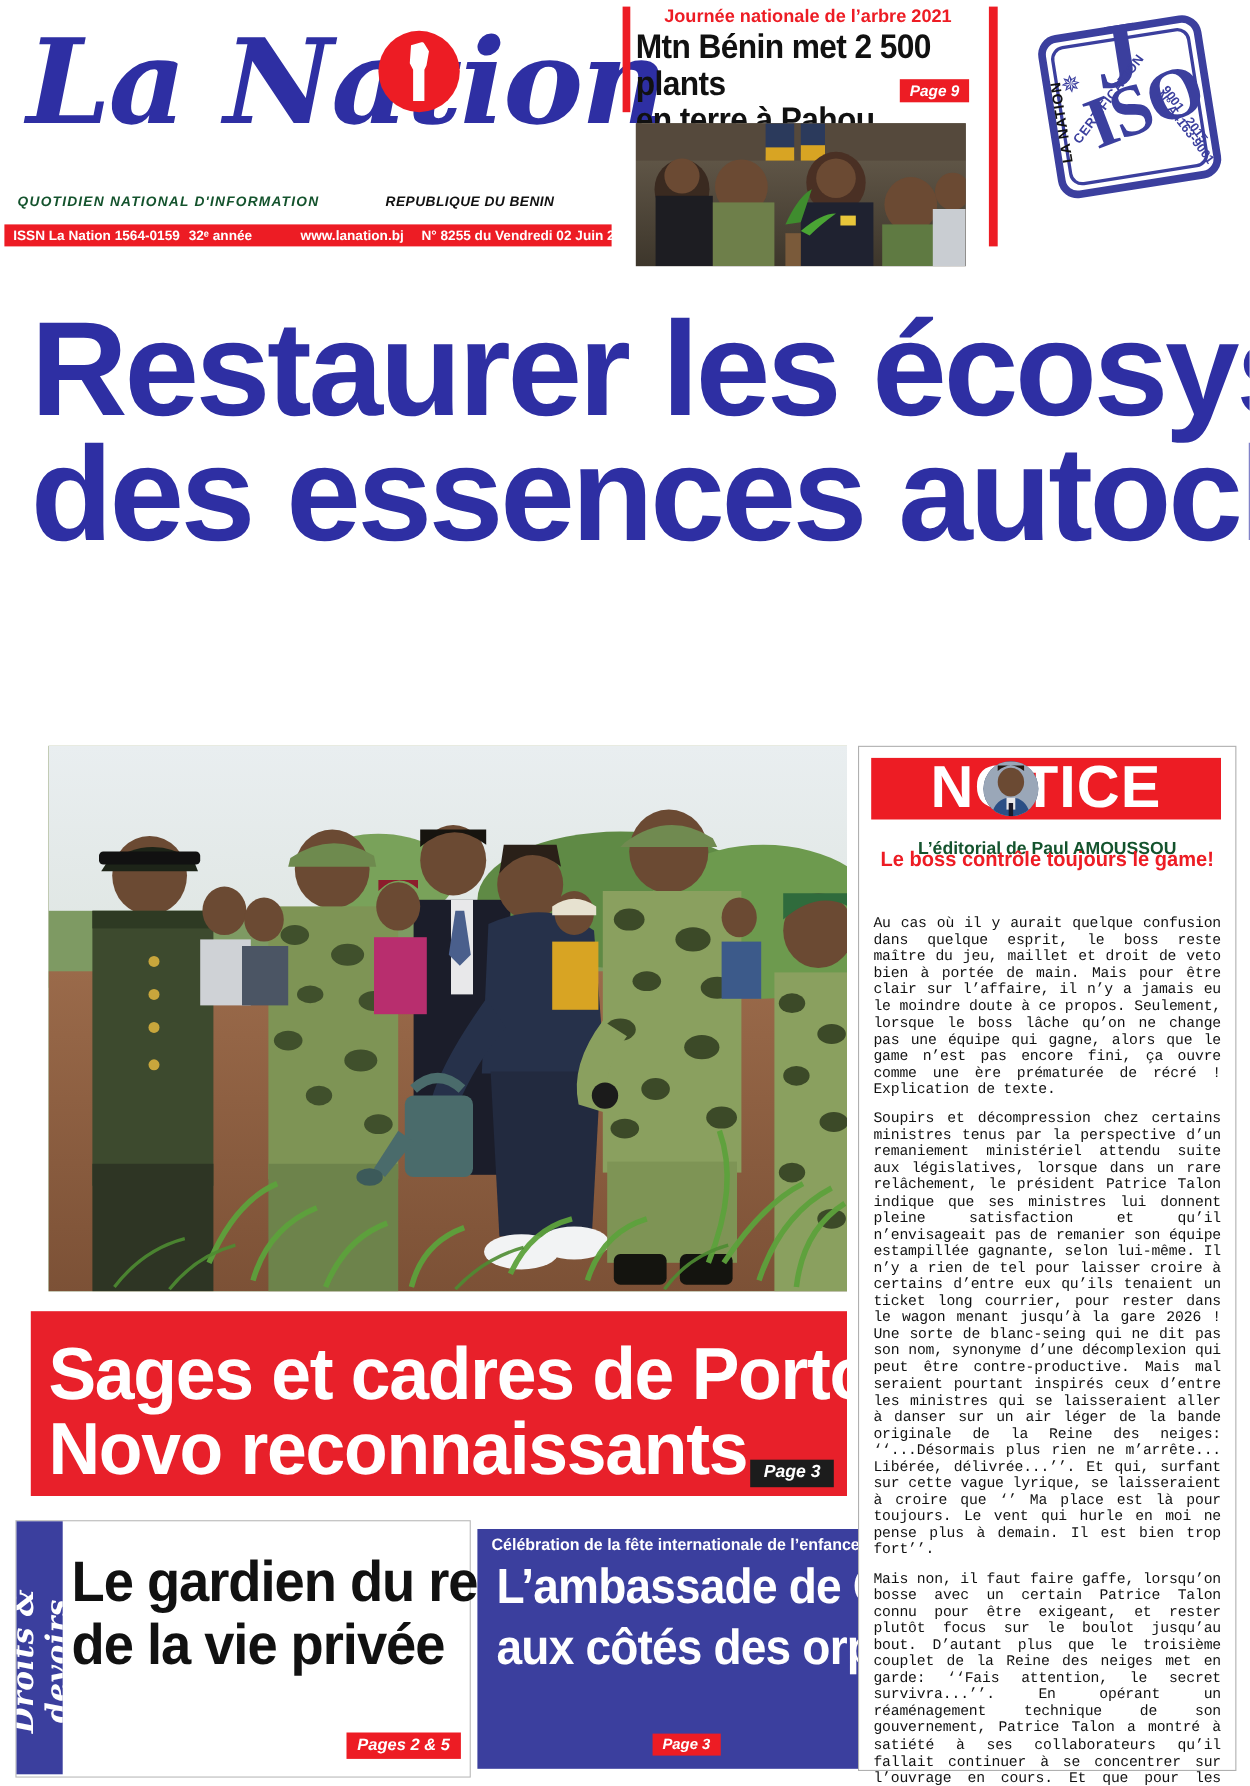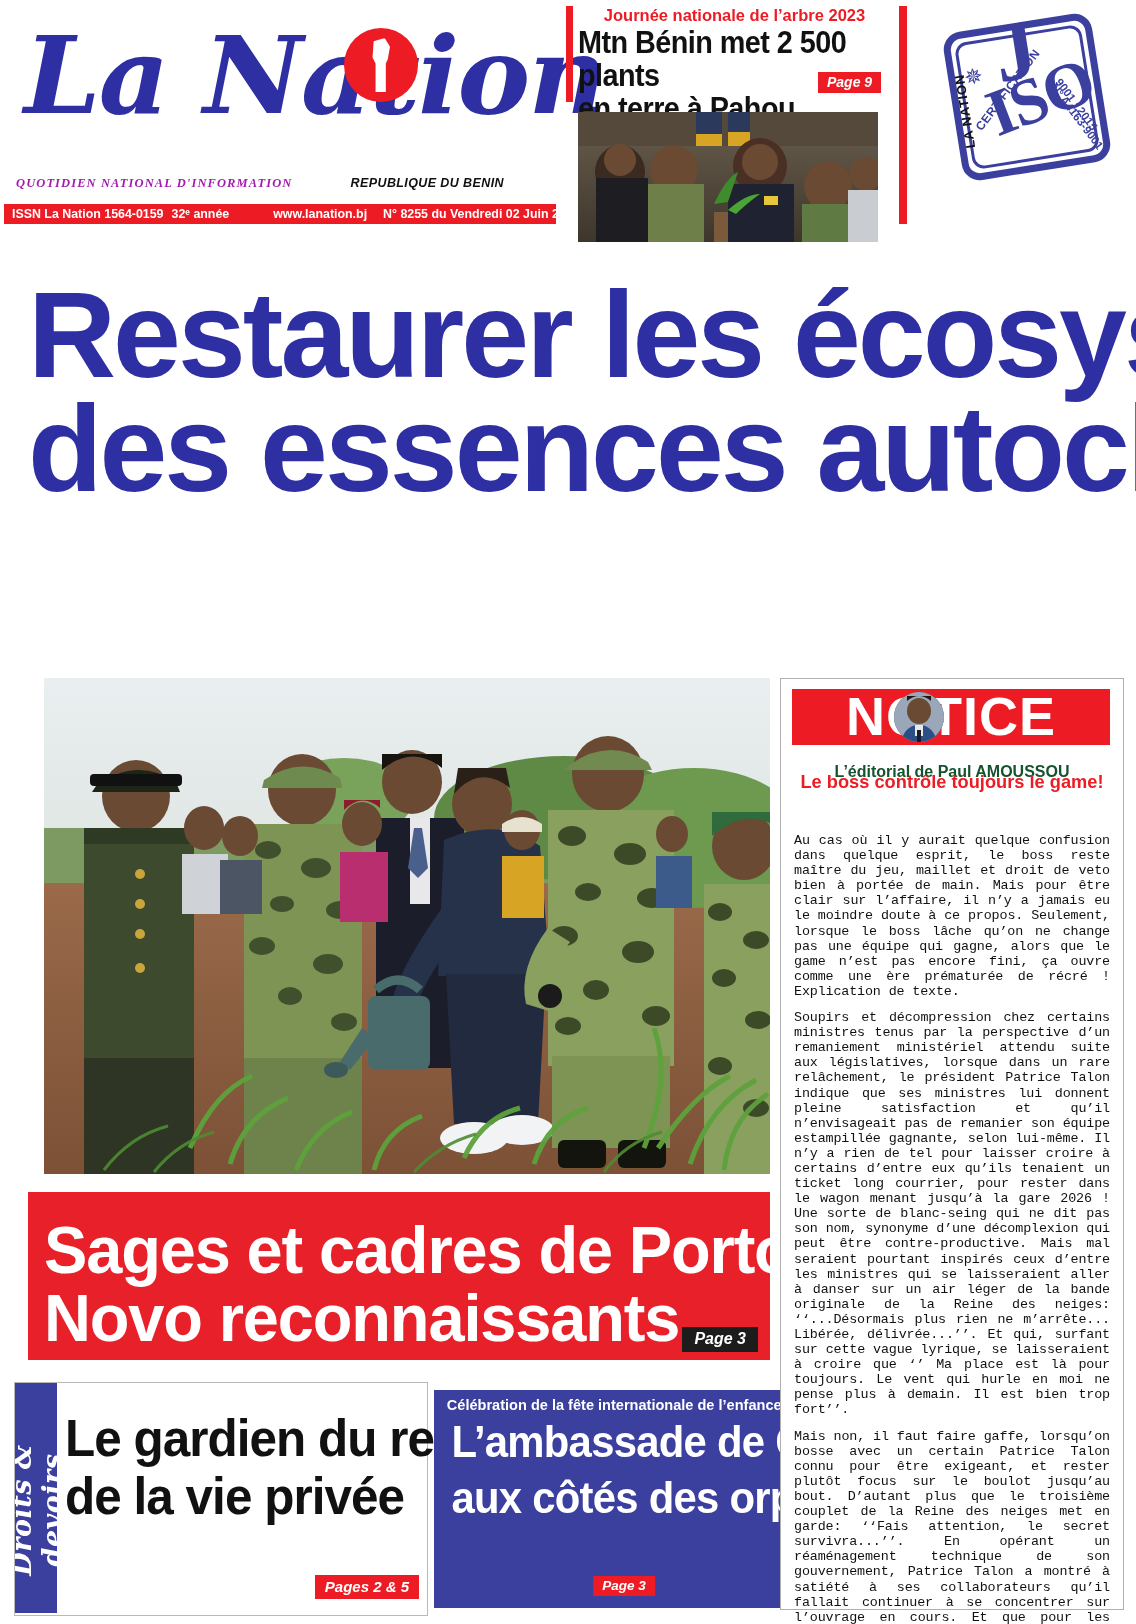--- a/index.html
+++ b/index.html
@@ -30,22 +30,21 @@
   }
   .logo-dot:after{
     content:"";position:absolute;left:27px;top:10px;width:19px;height:54px;
     background:#ffffff;border-radius:3px 8px 2px 2px;
     box-shadow:-7px -2px 0 -1px #ffffff;
     clip-path:polygon(14% 6%,72% 0%,100% 16%,88% 40%,78% 47%,78% 100%,24% 100%,24% 47%,8% 36%);
   }
   .sub-left{
     position:absolute;left:16px;top:176px;
     font-size:12.5px;font-weight:700;font-style:italic;letter-spacing:1.1px;
-    color:#a21caf;
-    font-family:Liberation Serif, serif;
+    color:#14532d;
   }
   .sub-right{
     position:absolute;right:56px;top:176px;
     font-size:12.5px;font-weight:700;font-style:italic;letter-spacing:0.4px;
     color:#111;
   }
 
   
   .infostrip{
     position:absolute;left:4px;top:204px;width:552px;height:20px;
@@ -278,21 +277,21 @@
       <span class="sq"></span>
       <span class="seg" style="margin-left:34px">www.lanation.bj</span>
       <span class="sq"></span>
       <span class="seg" style="margin-left:6px">N° 8255  du Vendredi 02 Juin 2023</span>
       <span class="sq" style="margin-left:34px"></span>
       <span class="seg">Prix : 300 F CFA</span>
     </div>
 
     <div class="teaser">
       <div class="redbar"></div>
-      <div class="teaser-kicker">Journée nationale de l’arbre 2023</div>
+      <div class="teaser-kicker">Journée nationale de l’arbre 2021</div>
       <div class="teaser-head">
         <span>Mtn Bénin met 2 500 plants</span><br>
         <span>en terre à Pahou</span>
       </div>
       <div class="teaser-page">Page 9</div>
       <div class="teaser-photo">
         <svg class="ph" viewBox="0 0 300 130" preserveAspectRatio="none">
           <defs>
             <linearGradient id="tg" x1="0" y1="0" x2="0" y2="1">
               <stop offset="0" stop-color="#6b6050"></stop>

